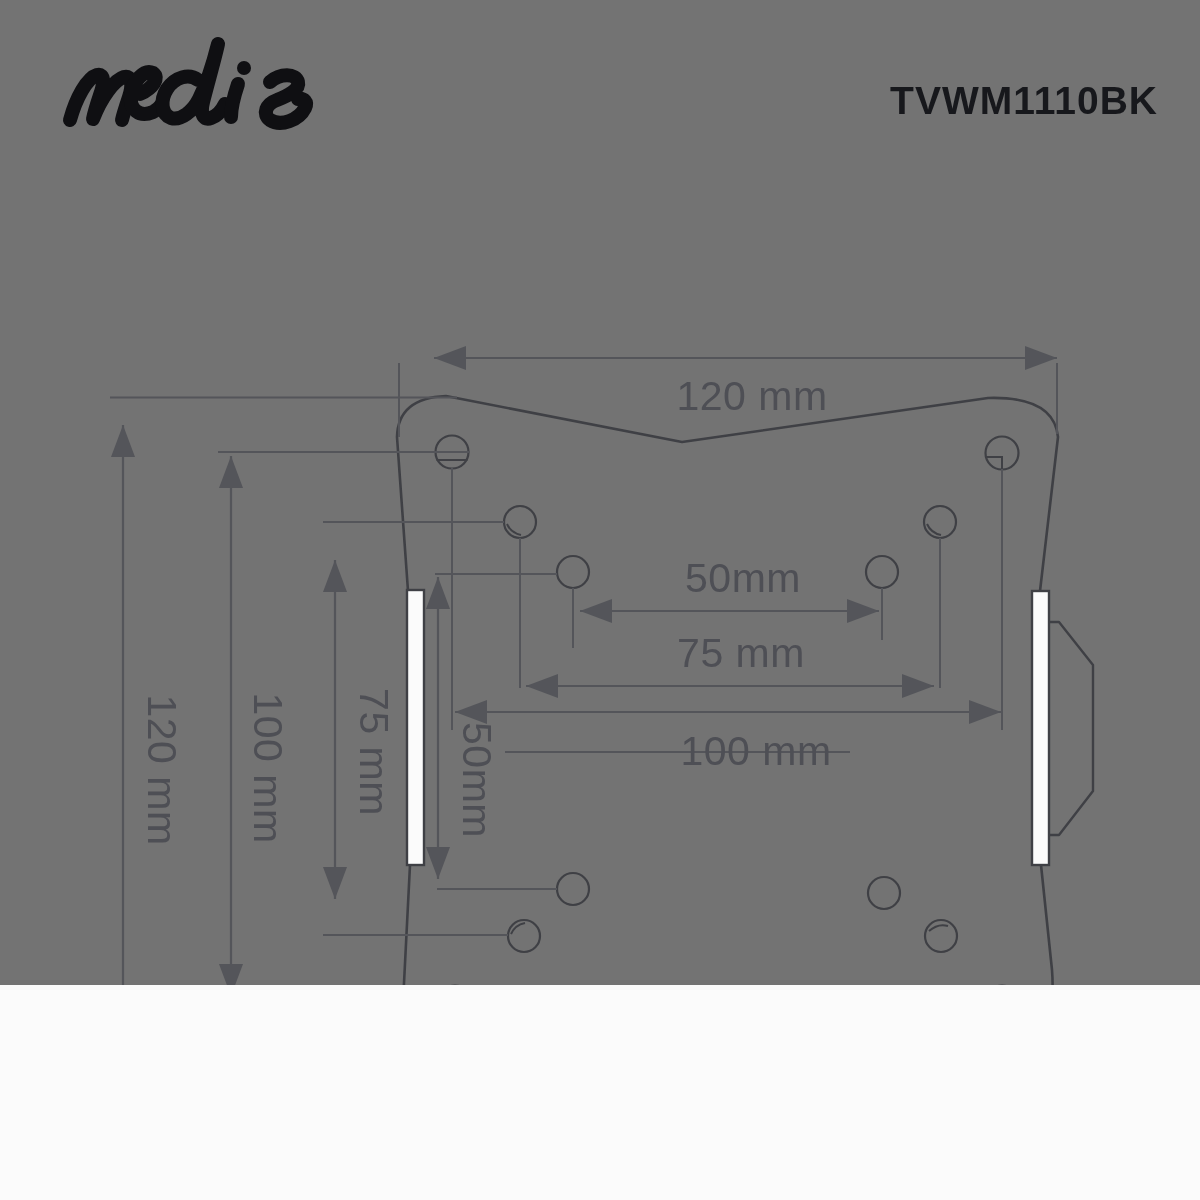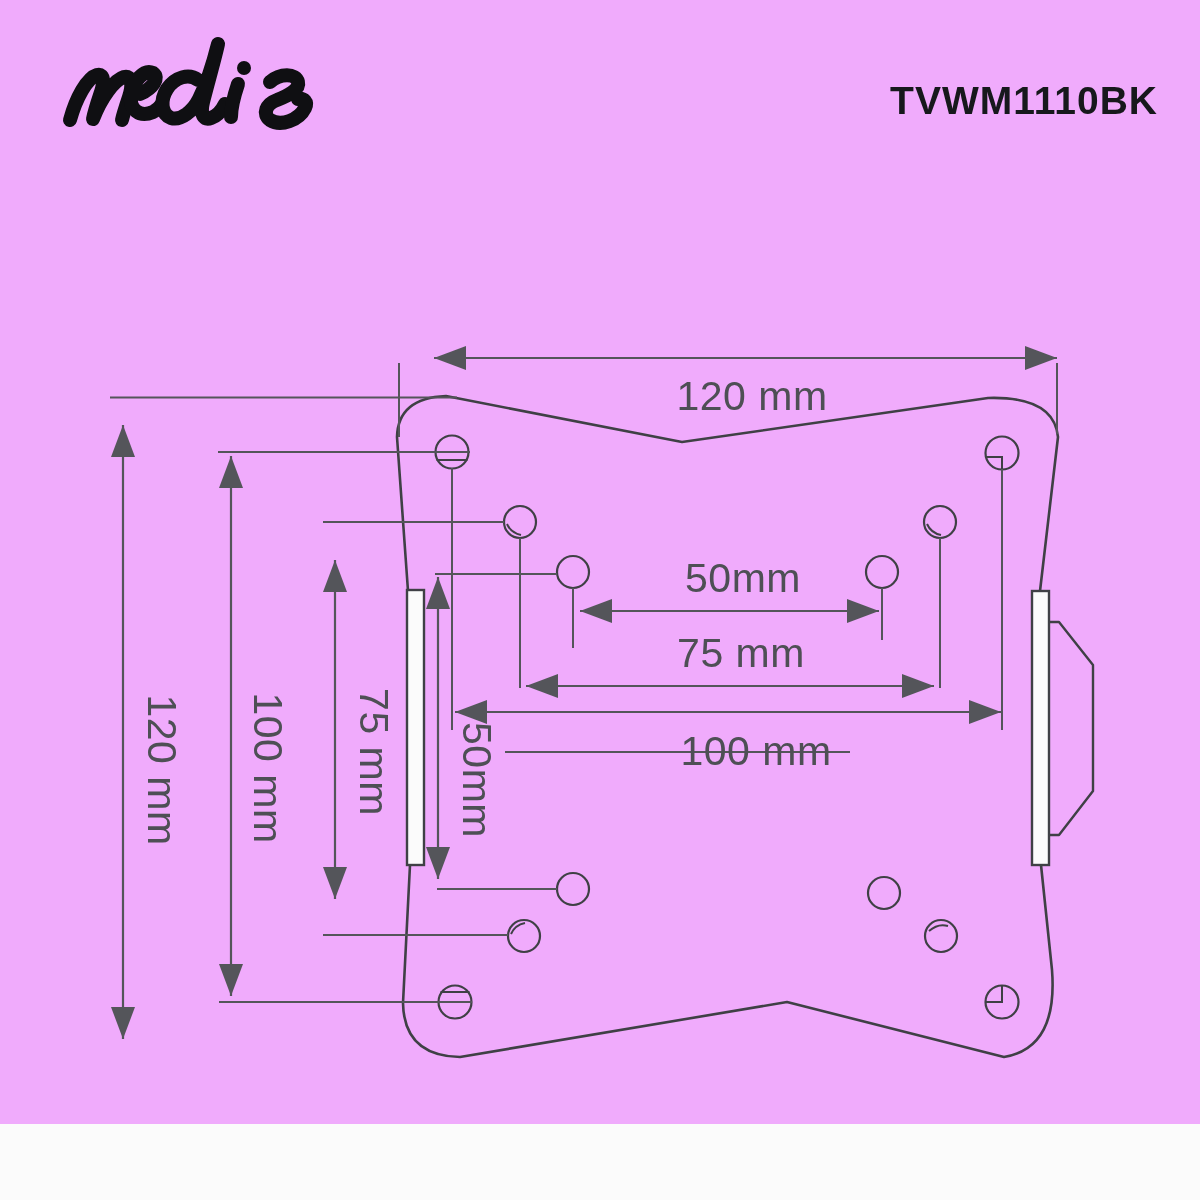--- a/index.html
+++ b/index.html
@@ -1,17 +1,17 @@
 <!DOCTYPE html>
 <html><head>
 <meta charset="utf-8">
 <style>
   html,body{margin:0;padding:0;}
   body{width:1200px;height:1200px;background:#fbfbfb;font-family:"Liberation Sans",sans-serif;}
-  .canvas{position:relative;width:1200px;height:1124px;background:#f0abfc;overflow:hidden;text-decoration:underline;}
+  .canvas{position:relative;width:1200px;height:985px;background:#737373;overflow:hidden;text-decoration:underline;}
   svg{display:block;}
   .visually-hidden{position:absolute;left:62px;top:40px;width:1px;height:1px;opacity:0;overflow:hidden;}
   .outline{stroke:#3f4045;stroke-width:2.6;fill:none;stroke-linejoin:round;}
   .flange{stroke:#3f4045;stroke-width:2.4;fill:#fbfbfb;}
   .knob{stroke:#3f4045;stroke-width:2.4;fill:none;stroke-linejoin:round;}
   .hole{stroke:#3f4045;stroke-width:2.2;fill:none;}
   .holemark{stroke:#3f4045;stroke-width:2;fill:none;}
   .dimline{stroke:#54555a;stroke-width:2.2;fill:none;}
   .leader{stroke:#54555a;stroke-width:2;fill:none;}
   .arrow{fill:#54555a;stroke:none;}

